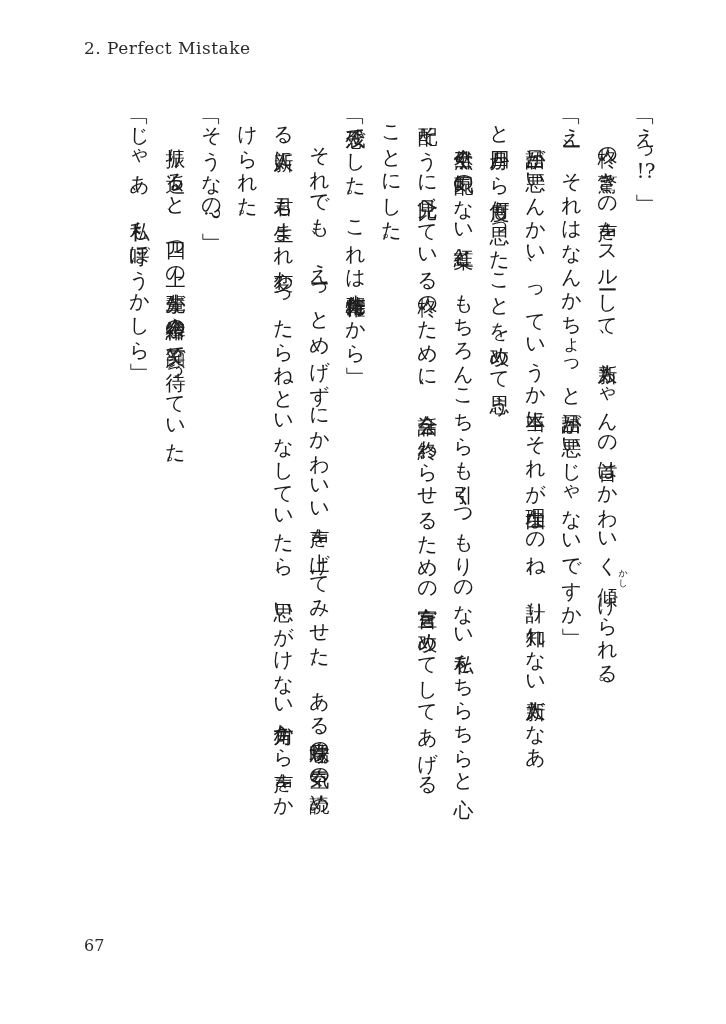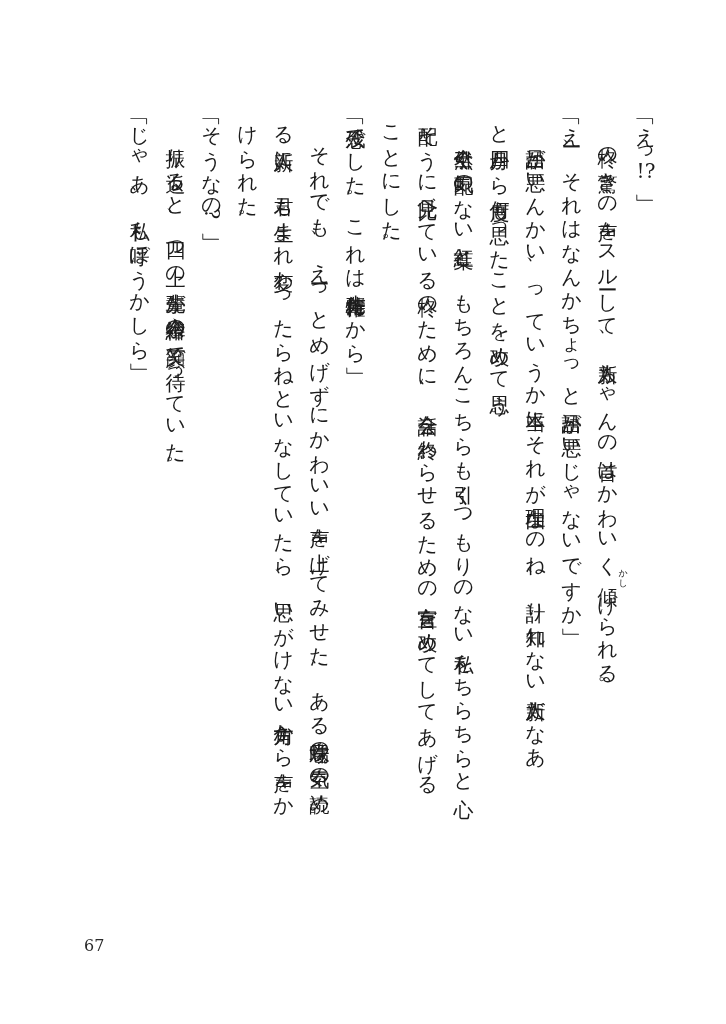--- a/index.html
+++ b/index.html
@@ -56,20 +56,21 @@
     top: 936px;
     font-size: 16px;
     color: #2a2a2a;
     text-align: center;
   }
 </style>
 </head>
 <body>
 
 <div class="page">
+  <div class="chapter-header">2. Perfect Mistake</div>
 
   <div class="text-block" id="text-block">
       <div class="line">「えっ<span class="tcy">!?</span>」</div>
       <div class="line">　柊の驚きの声をスルーして、新人ちゃんの首はかわいく<ruby>傾<rt>かし</rt></ruby>げられる。</div>
       <div class="line">「えー、それはなんかちょっと語呂が悪いじゃないですか」</div>
       <div class="line">　語呂が悪いんかい、っていうか本当にそれが理由なのね、計り知れない新人だなあ</div>
       <div class="line">と四月から何度も思ったことを改めて思う。</div>
       <div class="line">　全然引く気配のない紅葉と、もちろんこちらも引くつもりのない私をちらちらと心</div>
       <div class="line">配そうに見比べている柊のために、会話を終わらせるための宣言を改めてしてあげる</div>
       <div class="line">ことにした。</div>

